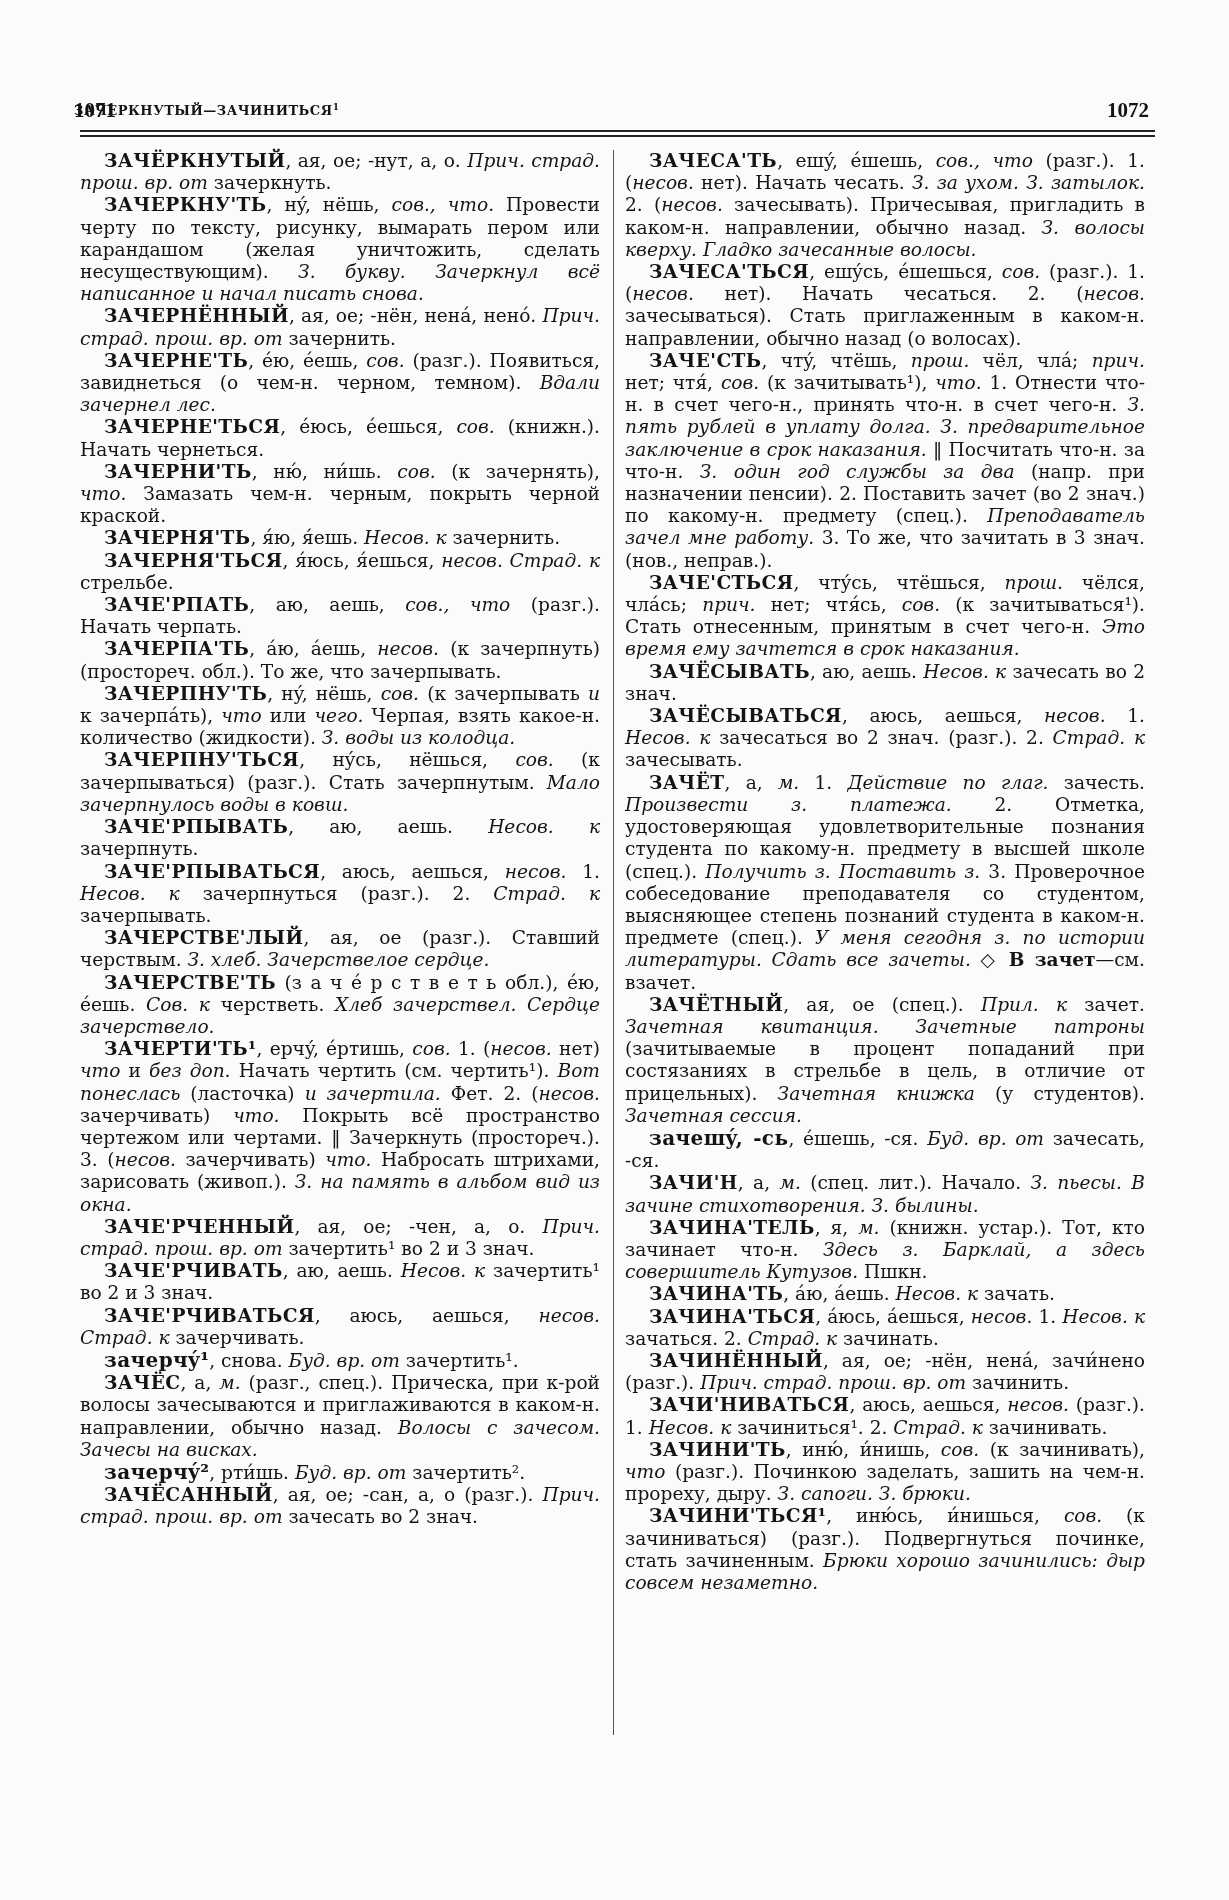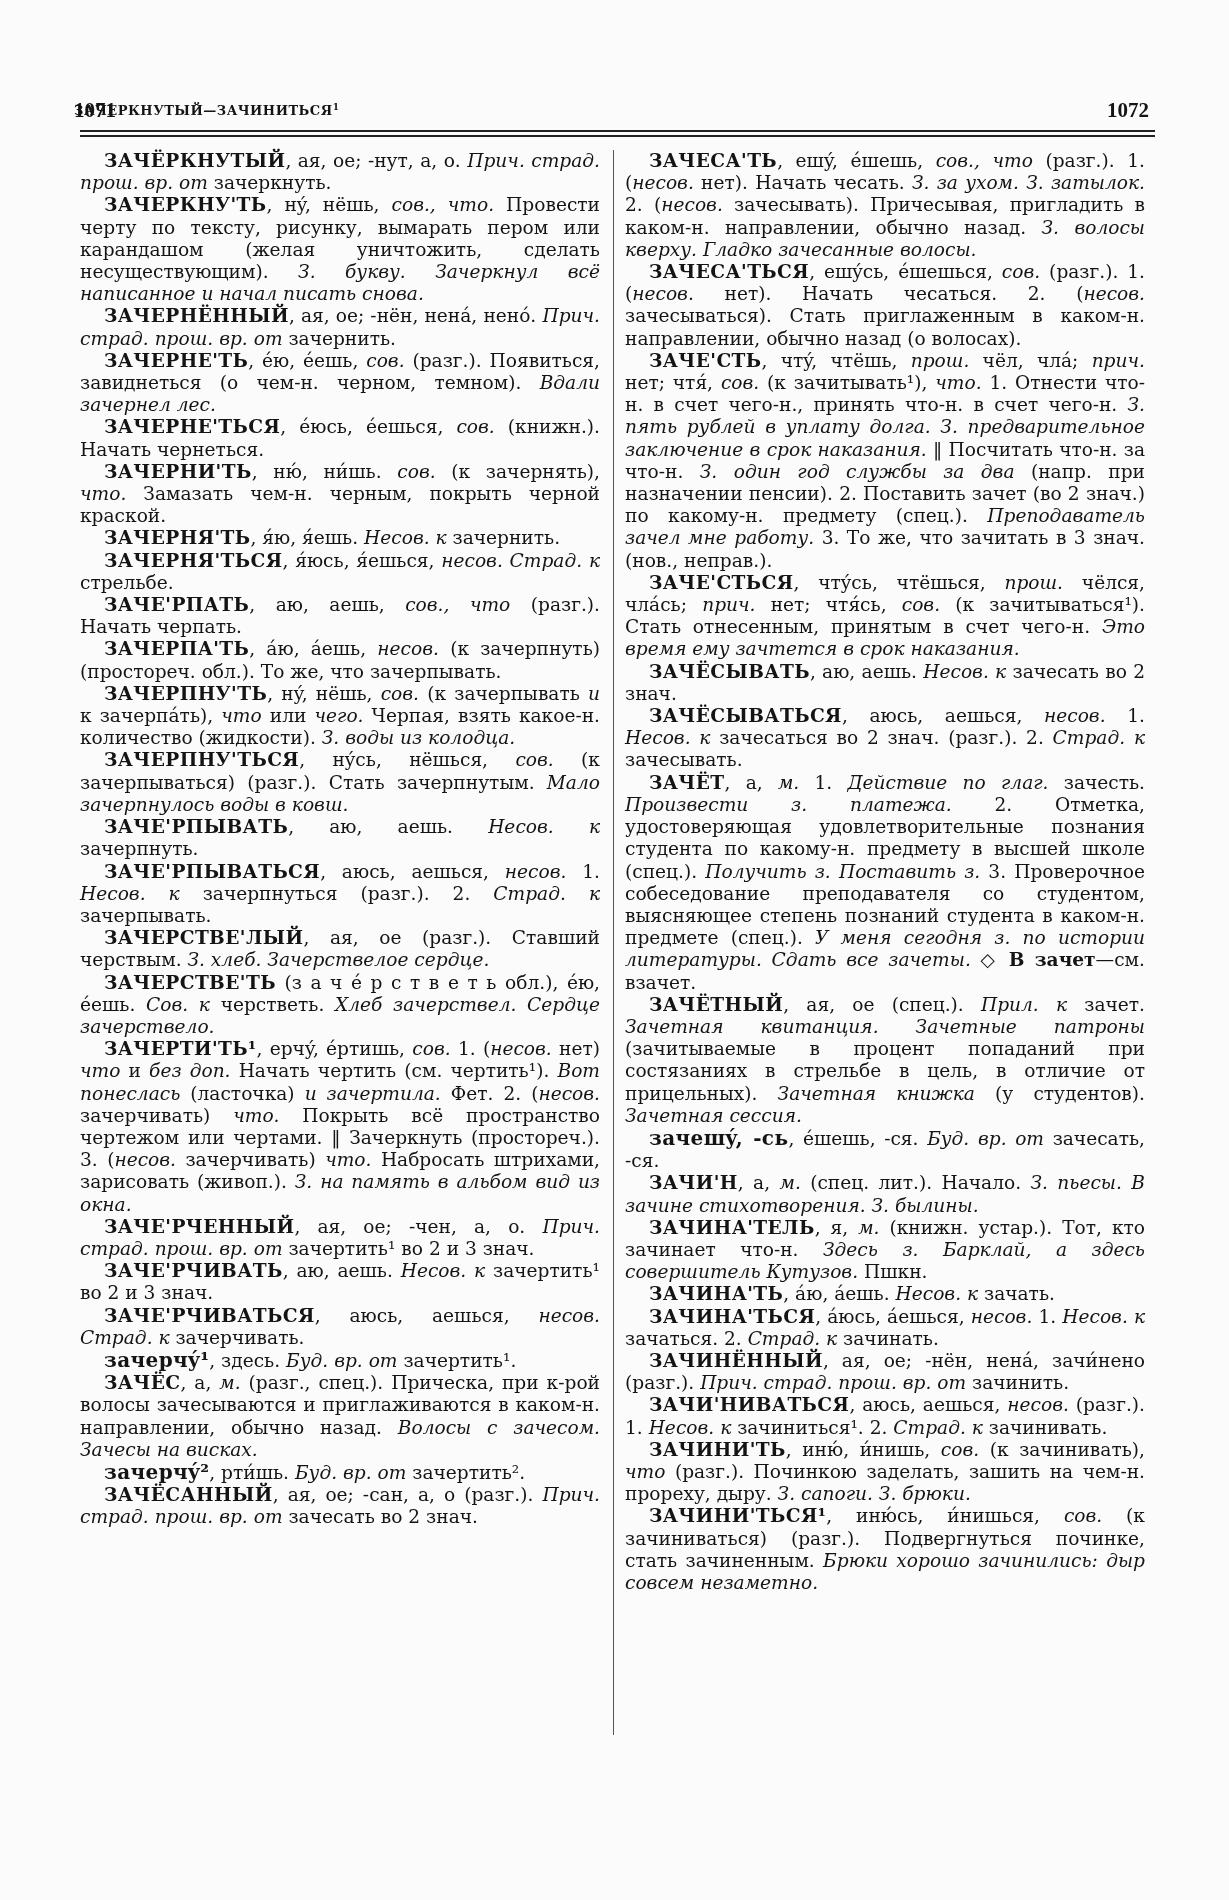--- a/index.html
+++ b/index.html
@@ -73,21 +73,21 @@
     <p class="entry"><span class="hw">ЗАЧЕРПНУ'ТЬ</span><span>, нý, нёшь, </span><span class="it">сов.</span><span> (к зачерпывать </span><span class="it">и</span><span> к зачерпа́ть), </span><span class="it">что</span><span> или </span><span class="it">чего.</span><span> Черпая, взять какое-н. количество (жидкости). </span><span class="it">З. воды из колодца.</span></p>
     <p class="entry"><span class="hw">ЗАЧЕРПНУ'ТЬСЯ</span><span>, нýсь, нёшься, </span><span class="it">сов.</span><span> (к зачерпываться) (разг.). Стать зачерпнутым. </span><span class="it">Мало зачерпнулось воды в ковш.</span></p>
     <p class="entry"><span class="hw">ЗАЧЕ'РПЫВАТЬ</span><span>, аю, аешь. </span><span class="it">Несов. к</span><span> зачерпнуть.</span></p>
     <p class="entry"><span class="hw">ЗАЧЕ'РПЫВАТЬСЯ</span><span>, аюсь, аешься, </span><span class="it">несов.</span><span> 1. </span><span class="it">Несов. к</span><span> зачерпнуться (разг.). 2. </span><span class="it">Страд. к</span><span> зачерпывать.</span></p>
     <p class="entry"><span class="hw">ЗАЧЕРСТВЕ'ЛЫЙ</span><span>, ая, ое (разг.). Ставший черствым. </span><span class="it">З. хлеб. Зачерствелое сердце.</span></p>
     <p class="entry"><span class="hw">ЗАЧЕРСТВЕ'ТЬ</span><span> (з а ч é р с т в е т ь обл.), éю, éешь. </span><span class="it">Сов. к</span><span> черстветь. </span><span class="it">Хлеб зачерствел. Сердце зачерствело.</span></p>
     <p class="entry"><span class="hw">ЗАЧЕРТИ'ТЬ¹</span><span>, ерчý, éртишь, </span><span class="it">сов.</span><span> 1. (</span><span class="it">несов.</span><span> нет) </span><span class="it">что</span><span> и </span><span class="it">без доп.</span><span> Начать чертить (см. чертить¹). </span><span class="it">Вот понеслась</span><span> (ласточка) </span><span class="it">и зачертила.</span><span> Фет. 2. (</span><span class="it">несов.</span><span> зачерчивать) </span><span class="it">что.</span><span> Покрыть всё пространство чертежом или чертами. ‖ Зачеркнуть (простореч.). 3. (</span><span class="it">несов.</span><span> зачерчивать) </span><span class="it">что.</span><span> Набросать штрихами, зарисовать (живоп.). </span><span class="it">З. на память в альбом вид из окна.</span></p>
     <p class="entry"><span class="hw">ЗАЧЕ'РЧЕННЫЙ</span><span>, ая, ое; -чен, а, о. </span><span class="it">Прич. страд. прош. вр. от</span><span> зачертить¹ во 2 и 3 знач.</span></p>
     <p class="entry"><span class="hw">ЗАЧЕ'РЧИВАТЬ</span><span>, аю, аешь. </span><span class="it">Несов. к</span><span> зачертить¹ во 2 и 3 знач.</span></p>
     <p class="entry"><span class="hw">ЗАЧЕ'РЧИВАТЬСЯ</span><span>, аюсь, аешься, </span><span class="it">несов. Страд. к</span><span> зачерчивать.</span></p>
-    <p class="entry"><span class="hw small">зачерчý¹</span><span>, здесь. </span><span class="it">Буд. вр. от</span><span> зачертить¹.</span></p>
+    <p class="entry"><span class="hw small">зачерчý¹</span><span>, снова. </span><span class="it">Буд. вр. от</span><span> зачертить¹.</span></p>
     <p class="entry"><span class="hw">ЗАЧЁС</span><span>, а, </span><span class="it">м.</span><span> (разг., спец.). Прическа, при к-рой волосы зачесываются и приглаживаются в каком-н. направлении, обычно назад. </span><span class="it">Волосы с зачесом. Зачесы на висках.</span></p>
     <p class="entry"><span class="hw small">зачерчý²</span><span>, рти́шь. </span><span class="it">Буд. вр. от</span><span> зачертить².</span></p>
     <p class="entry"><span class="hw">ЗАЧЁСАННЫЙ</span><span>, ая, ое; -сан, а, о (разг.). </span><span class="it">Прич. страд. прош. вр. от</span><span> зачесать во 2 знач.</span></p>
   </div>
 <div class="divider"></div>
 <div class="column col-right" id="col-right">
     <p class="entry"><span class="hw">ЗАЧЕСА'ТЬ</span><span>, ешý, éшешь, </span><span class="it">сов., что</span><span> (разг.). 1. (</span><span class="it">несов.</span><span> нет). Начать чесать. </span><span class="it">З. за ухом. З. затылок.</span><span> 2. (</span><span class="it">несов.</span><span> зачесывать). Причесывая, пригладить в каком-н. направлении, обычно назад. </span><span class="it">З. волосы кверху. Гладко зачесанные волосы.</span></p>
     <p class="entry"><span class="hw">ЗАЧЕСА'ТЬСЯ</span><span>, ешýсь, éшешься, </span><span class="it">сов.</span><span> (разг.). 1. (</span><span class="it">несов.</span><span> нет). Начать чесаться. 2. (</span><span class="it">несов.</span><span> зачесываться). Стать приглаженным в каком-н. направлении, обычно назад (о волосах).</span></p>
     <p class="entry"><span class="hw">ЗАЧЕ'СТЬ</span><span>, чтý, чтёшь, </span><span class="it">прош.</span><span> чёл, чла́; </span><span class="it">прич.</span><span> нет; чтя́, </span><span class="it">сов.</span><span> (к зачитывать¹), </span><span class="it">что.</span><span> 1. Отнести что-н. в счет чего-н., принять что-н. в счет чего-н. </span><span class="it">З. пять рублей в уплату долга. З. предварительное заключение в срок наказания.</span><span> ‖ Посчитать что-н. за что-н. </span><span class="it">З. один год службы за два</span><span> (напр. при назначении пенсии). 2. Поставить зачет (во 2 знач.) по какому-н. предмету (спец.). </span><span class="it">Преподаватель зачел мне работу.</span><span> 3. То же, что зачитать в 3 знач. (нов., неправ.).</span></p>
     <p class="entry"><span class="hw">ЗАЧЕ'СТЬСЯ</span><span>, чтýсь, чтёшься, </span><span class="it">прош.</span><span> чёлся, чла́сь; </span><span class="it">прич.</span><span> нет; чтя́сь, </span><span class="it">сов.</span><span> (к зачитываться¹). Стать отнесенным, принятым в счет чего-н. </span><span class="it">Это время ему зачтется в срок наказания.</span></p>

